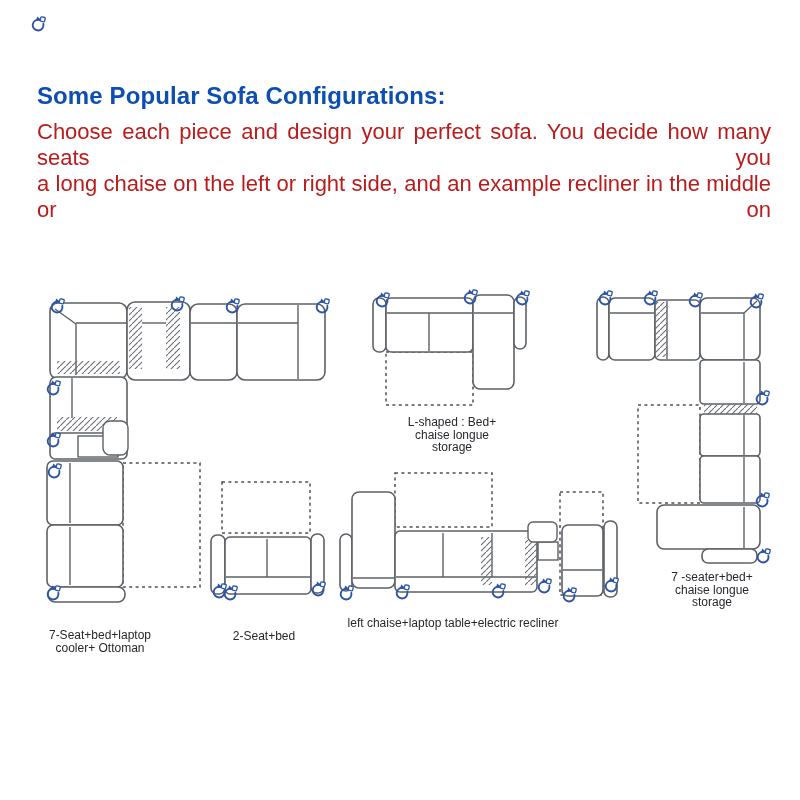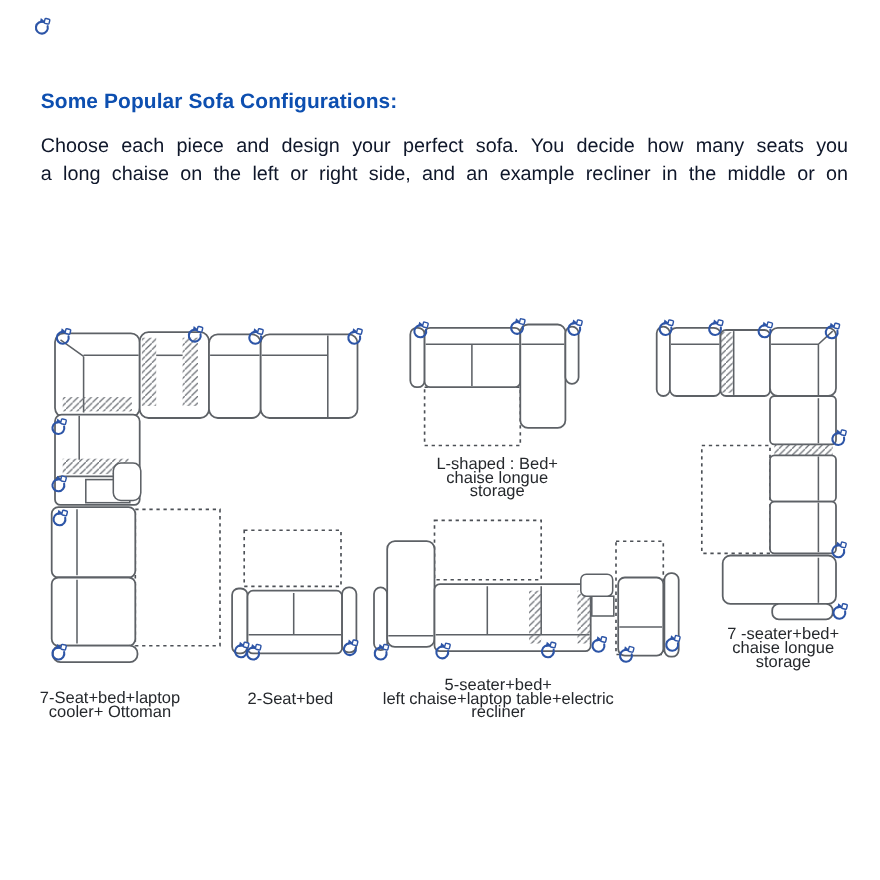--- a/index.html
+++ b/index.html
@@ -1,25 +1,25 @@
 <!DOCTYPE html>
 <html><head>
 <meta charset="utf-8">
 <style>
   html,body{margin:0;padding:0}
   body{width:800px;height:800px;background:#ffffff;position:relative;overflow:hidden;
        font-family:"Liberation Sans",sans-serif}
-  .title{position:absolute;left:37px;top:82px;margin:0;font-size:19px;font-weight:700;
+  .title{position:absolute;left:37px;top:82px;margin:0;font-size:24px;font-weight:700;
          color:#0d4fb0;letter-spacing:0.1px;white-space:nowrap}
-  .intro{position:absolute;left:37px;top:119px;width:734px;margin:0;font-size:18px;
-         line-height:26px;color:#0f172a}
+  .intro{position:absolute;left:37px;top:119px;width:734px;margin:0;font-size:22px;
+         line-height:26px;color:#b91c1c}
   .il{display:block;text-align:justify;text-align-last:justify}
   .il.last{text-align-last:left}
   .diagram-svg{position:absolute;left:0;top:0}
-  .cfg-label{position:absolute;text-align:center;font-size:15px;line-height:12.5px;
+  .cfg-label{position:absolute;text-align:center;font-size:12px;line-height:12.5px;
              color:#25282c;font-weight:400}
   .cfg-label span{display:block}
   
   .pc{fill:#fff;stroke:#5d6166;stroke-width:1.6}
   .tn{fill:#fff;stroke:#5d6166;stroke-width:1.4}
   .ln{fill:none;stroke:#5d6166;stroke-width:1.4}
   .hz{fill:url(#hatch)}
   .dsh{fill:none;stroke:#4c5056;stroke-width:1.5;stroke-dasharray:3 3.4}
   .ri{fill:none;stroke:#2d55a7;stroke-width:1.9;stroke-linecap:round}
   .rif{fill:#2d55a7}
@@ -166,20 +166,19 @@
 </div>
 <div class="cfg-label" style="left:204px;top:630px;width:120px">
   <span>2-Seat+bed</span>
 </div>
 <div class="cfg-label" style="left:372px;top:416px;width:160px">
   <span>L-shaped : Bed+</span>
   <span>chaise longue</span>
   <span>storage</span>
 </div>
 <div class="cfg-label" style="left:333px;top:617px;width:240px">
-  <span>5-seater+bed+</span>
   <span>left chaise+laptop table+electric recliner</span>
 </div>
 <div class="cfg-label" style="left:634px;top:571px;width:156px">
   <span>7 -seater+bed+</span>
   <span>chaise longue</span>
   <span>storage</span>
 </div>
 
 </body></html>

